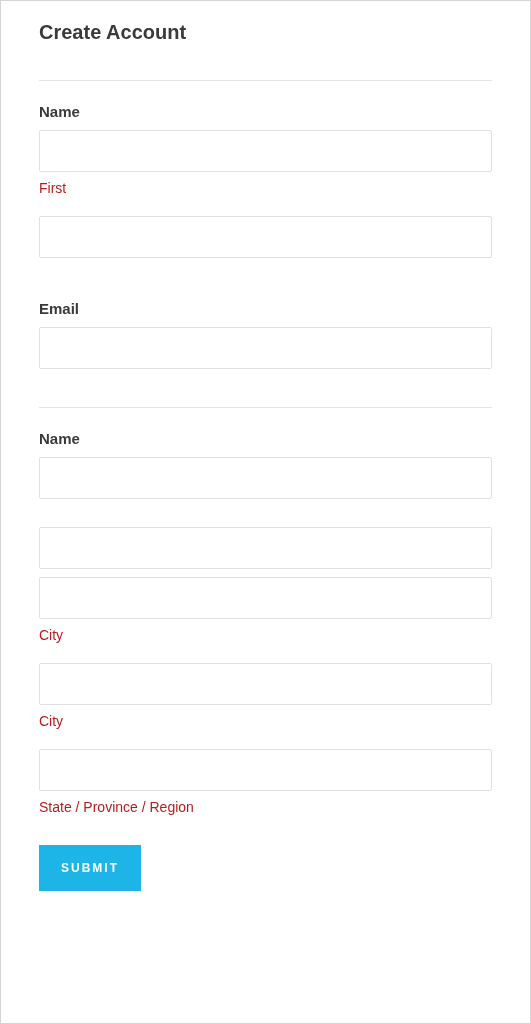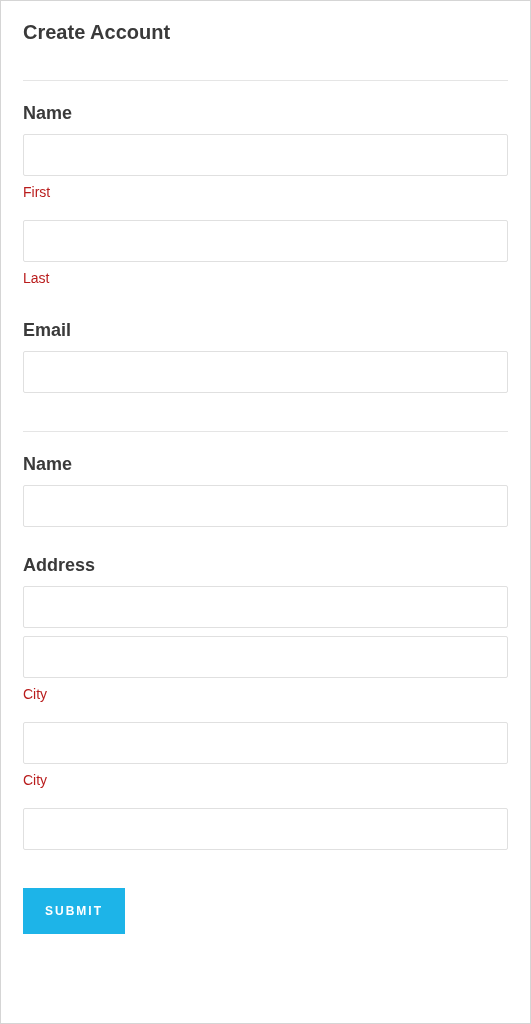--- a/index.html
+++ b/index.html
@@ -10,41 +10,41 @@
     body {
       font-family: -apple-system, BlinkMacSystemFont, "Segoe UI", Helvetica, Arial, sans-serif;
       background: #fff;
       width: 531px;
       height: 1024px;
     }
     .container {
       border: 1px solid #d5d5d5;
       width: 531px;
       height: 1024px;
-      padding: 20px 22px;
+      padding: 20px 38px;
     }
     .page-title {
       font-size: 20px;
       font-weight: 700;
       color: #3a3a3a;
       margin-bottom: 36px;
     }
     .section-title {
       font-size: 17px;
       font-weight: 700;
       color: #3a3a3a;
       margin-bottom: 18px;
     }
     .section-divider {
       border: none;
       border-top: 1px solid #e5e5e5;
       margin-bottom: 22px;
     }
     .field-label {
-      font-size: 18px;
+      font-size: 15px;
       font-weight: 700;
       color: #3a3a3a;
       margin-bottom: 10px;
       display: block;
     }
     .text-input {
       width: 100%;
       height: 42px;
       border: 1px solid #e0e0e0;
       border-radius: 2px;
@@ -86,41 +86,40 @@
   <h1 class="page-title">Create Account</h1>
 
   
   <hr class="section-divider">
 
   <div class="field-group">
     <label class="field-label">Name</label>
     <input type="text" class="text-input" value="" style="">
     <span class="sub-label">First</span>
     <input type="text" class="text-input" value="" style="">
-    <span class="sub-label">Last</span>
   </div>
 
   <div class="field-group section-gap">
     <label class="field-label">Email</label>
     <input type="text" class="text-input" value="" style="">
   </div>
 
   
   <hr class="section-divider">
 
   <div class="field-group">
     <label class="field-label">Name</label>
     <input type="text" class="text-input" value="" style="">
   </div>
 
   <div class="field-group">
-    <label class="field-label">Address</label>
     <input type="text" class="text-input" value="" style="">
     <input type="text" class="text-input" value="" style="">
     <span class="sub-label">City</span>
     <input type="text" class="text-input" value="" style="">
     <span class="sub-label">City</span>
     <input type="text" class="text-input" value="" style="">
+    <span class="sub-label">State / Province / Region</span>
   </div>
 
   <button class="submit-button">SUBMIT</button>
 
 </div>
 
 </body></html>

